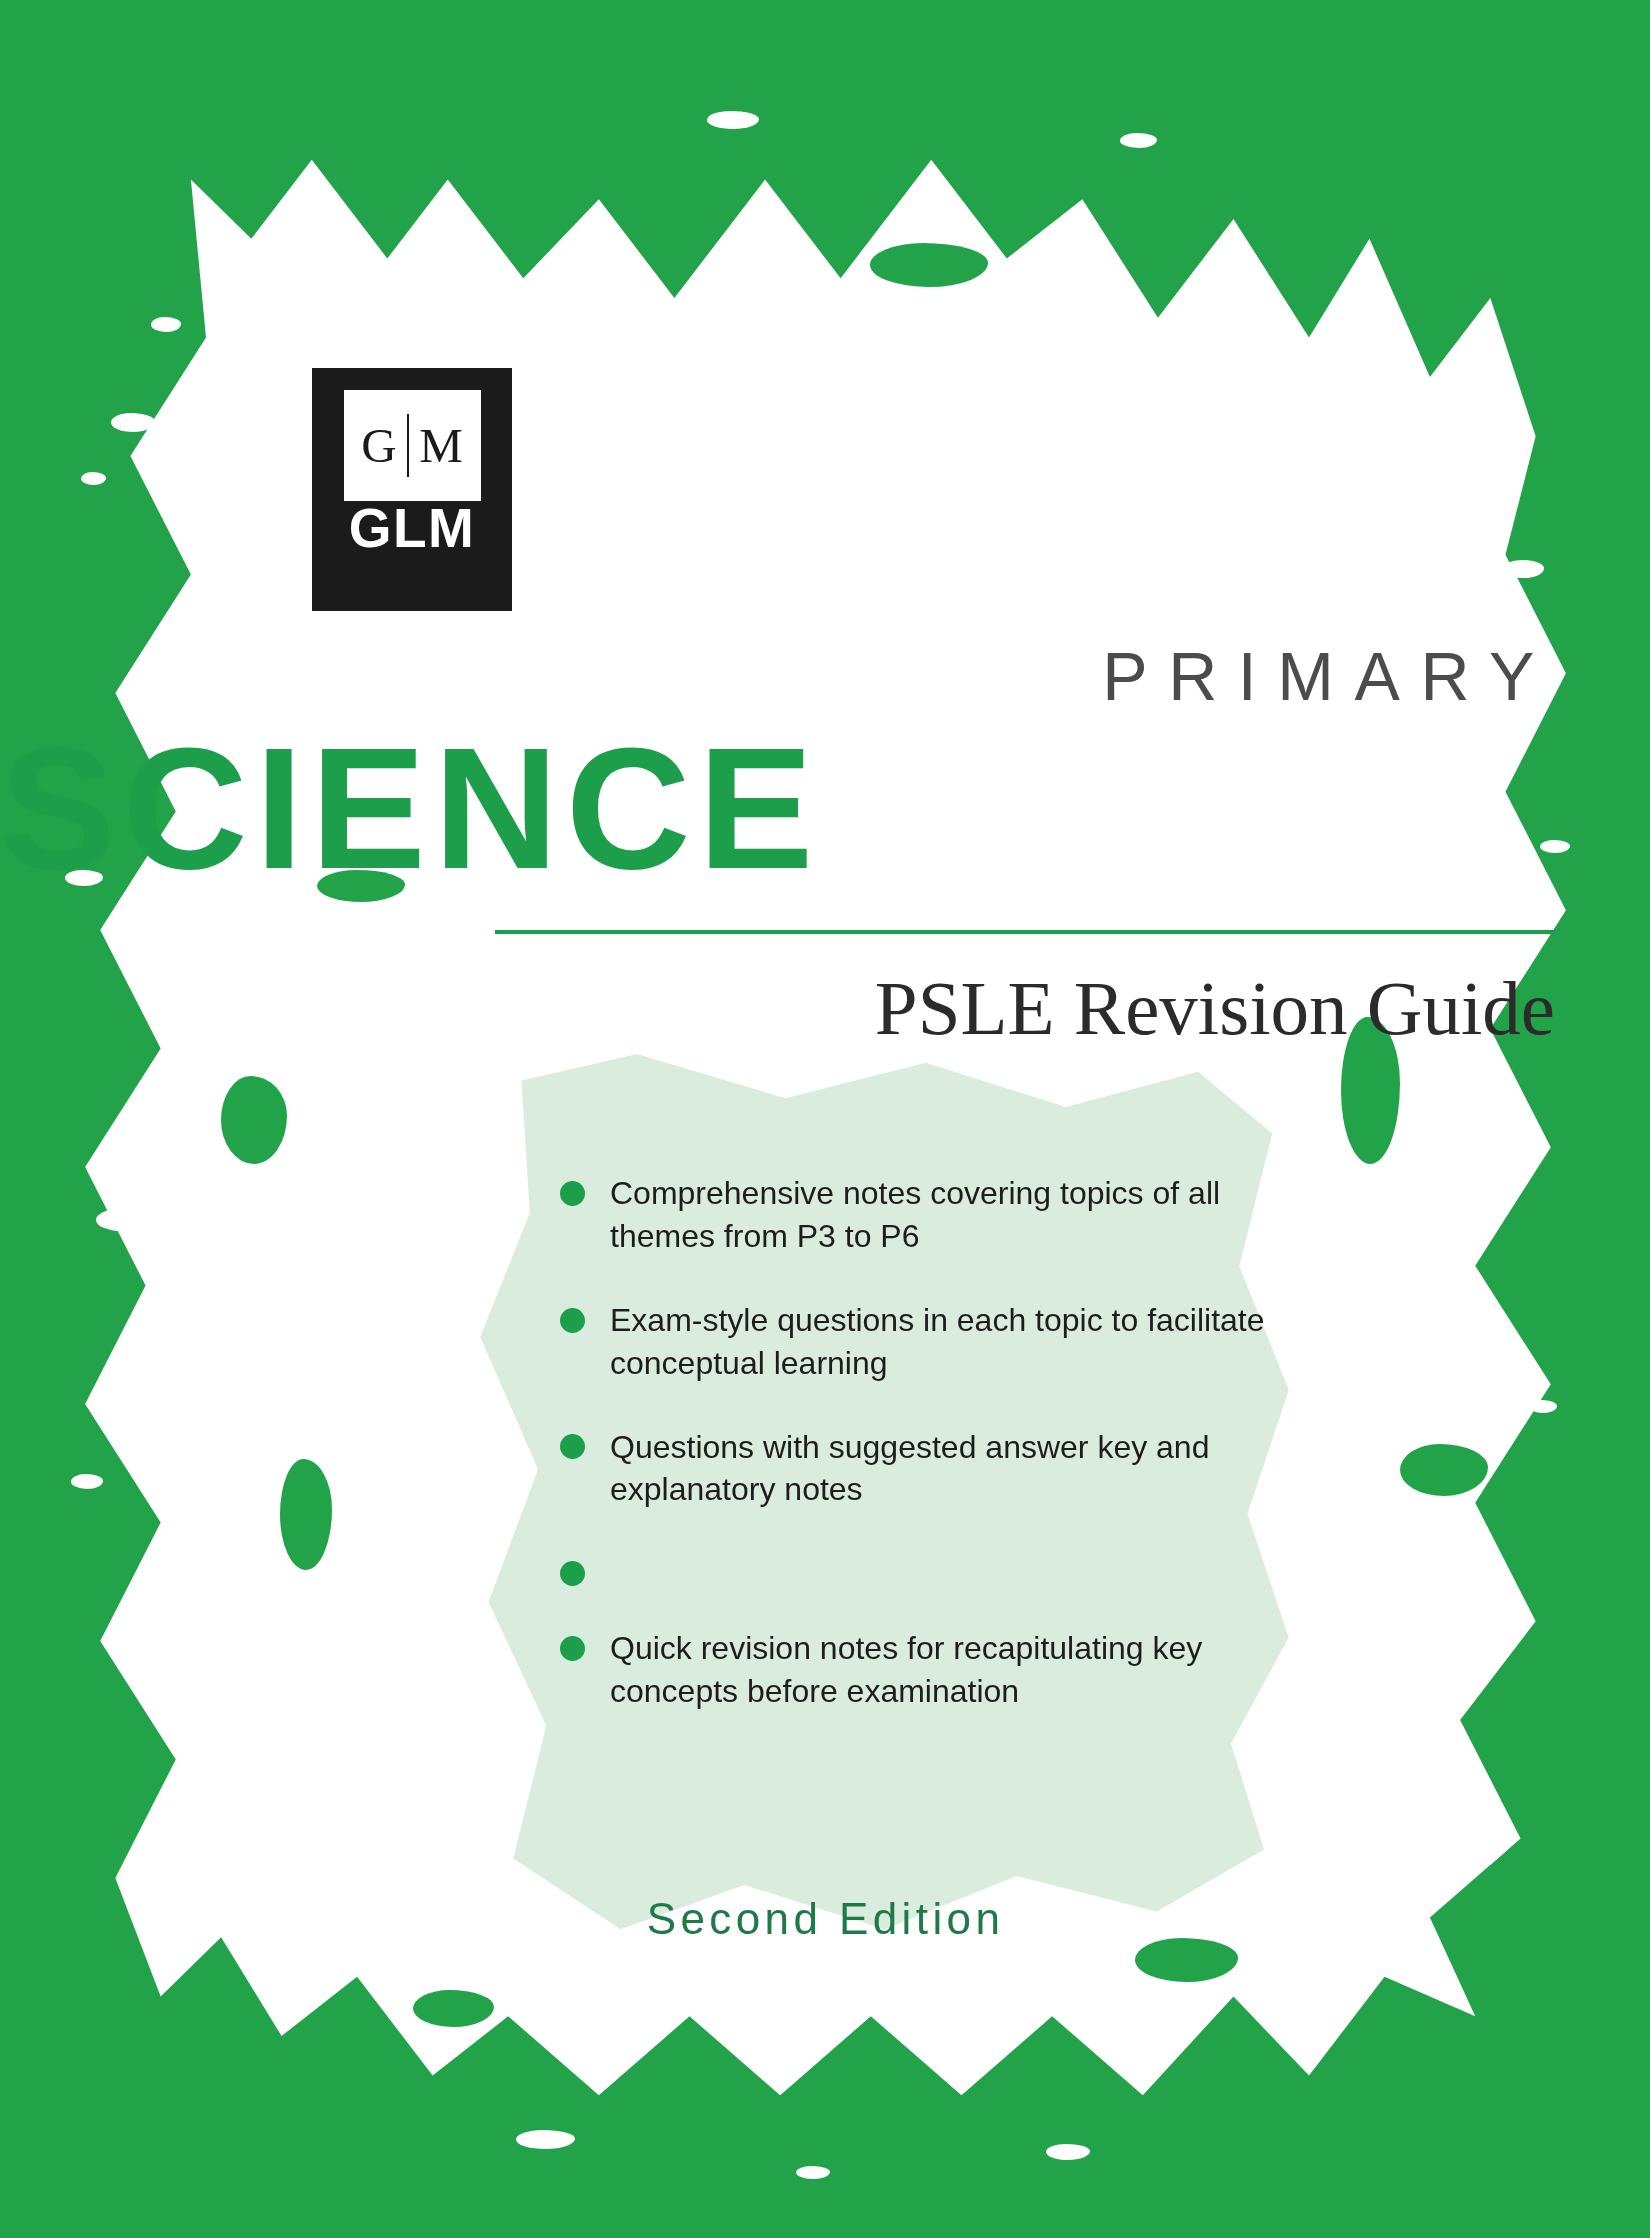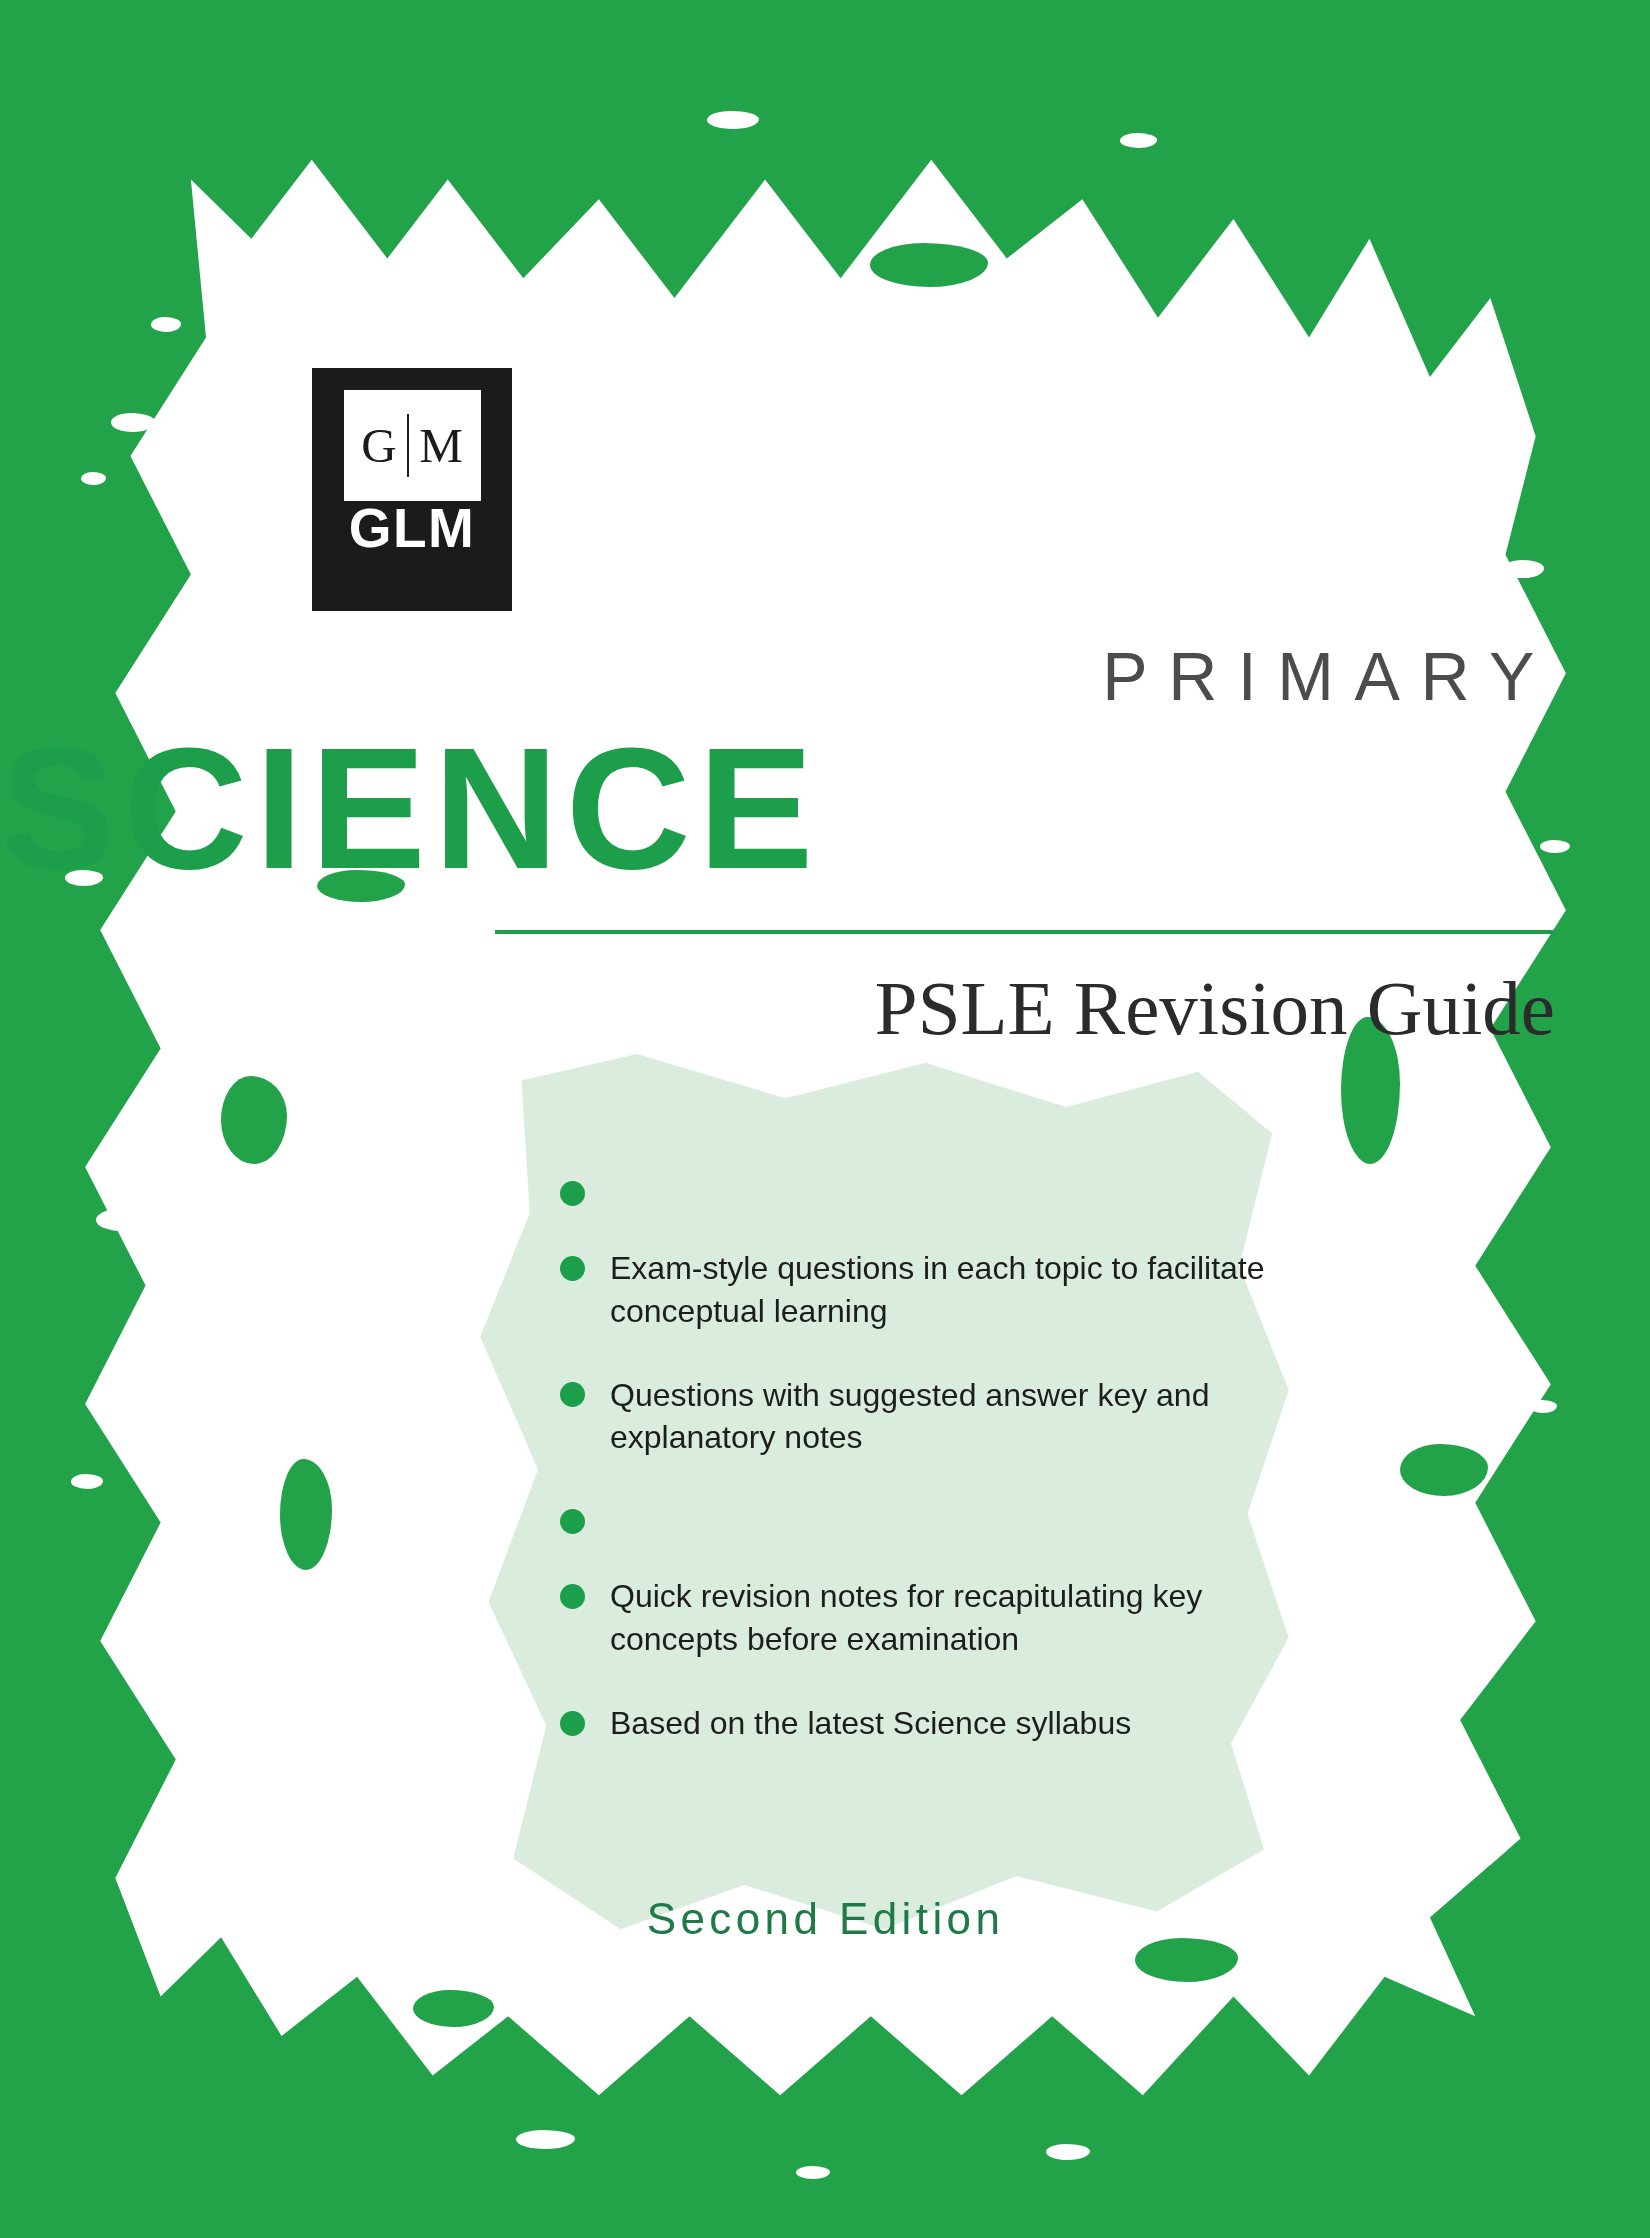--- a/index.html
+++ b/index.html
@@ -261,38 +261,35 @@
   </div>
 
   <div class="title-primary">PRIMARY</div>
   <div class="title-science">SCIENCE</div>
   <div class="rule"></div>
   <div class="title-sub">PSLE Revision Guide</div>
 
   <div class="bullets">
     <div class="bullet">
       <span class="bullet-dot"></span>
+      <span class="bullet-text">Comprehensive notes covering topics of all themes from P3 to P6</span>
     </div>
     <div class="bullet">
       <span class="bullet-dot"></span>
       <span class="bullet-text">Exam-style questions in each topic to facilitate conceptual learning</span>
     </div>
     <div class="bullet">
       <span class="bullet-dot"></span>
       <span class="bullet-text">Questions with suggested answer key and explanatory notes</span>
     </div>
     <div class="bullet">
       <span class="bullet-dot"></span>
     </div>
     <div class="bullet">
       <span class="bullet-dot"></span>
       <span class="bullet-text">Quick revision notes for recapitulating key concepts before examination</span>
     </div>
-    <div class="bullet">
-      <span class="bullet-dot"></span>
-      <span class="bullet-text">Based on the latest Science syllabus</span>
-    </div>
   </div>
 
   <div class="edition">Second Edition</div>
 
 </div>
 
 
 </body></html>

